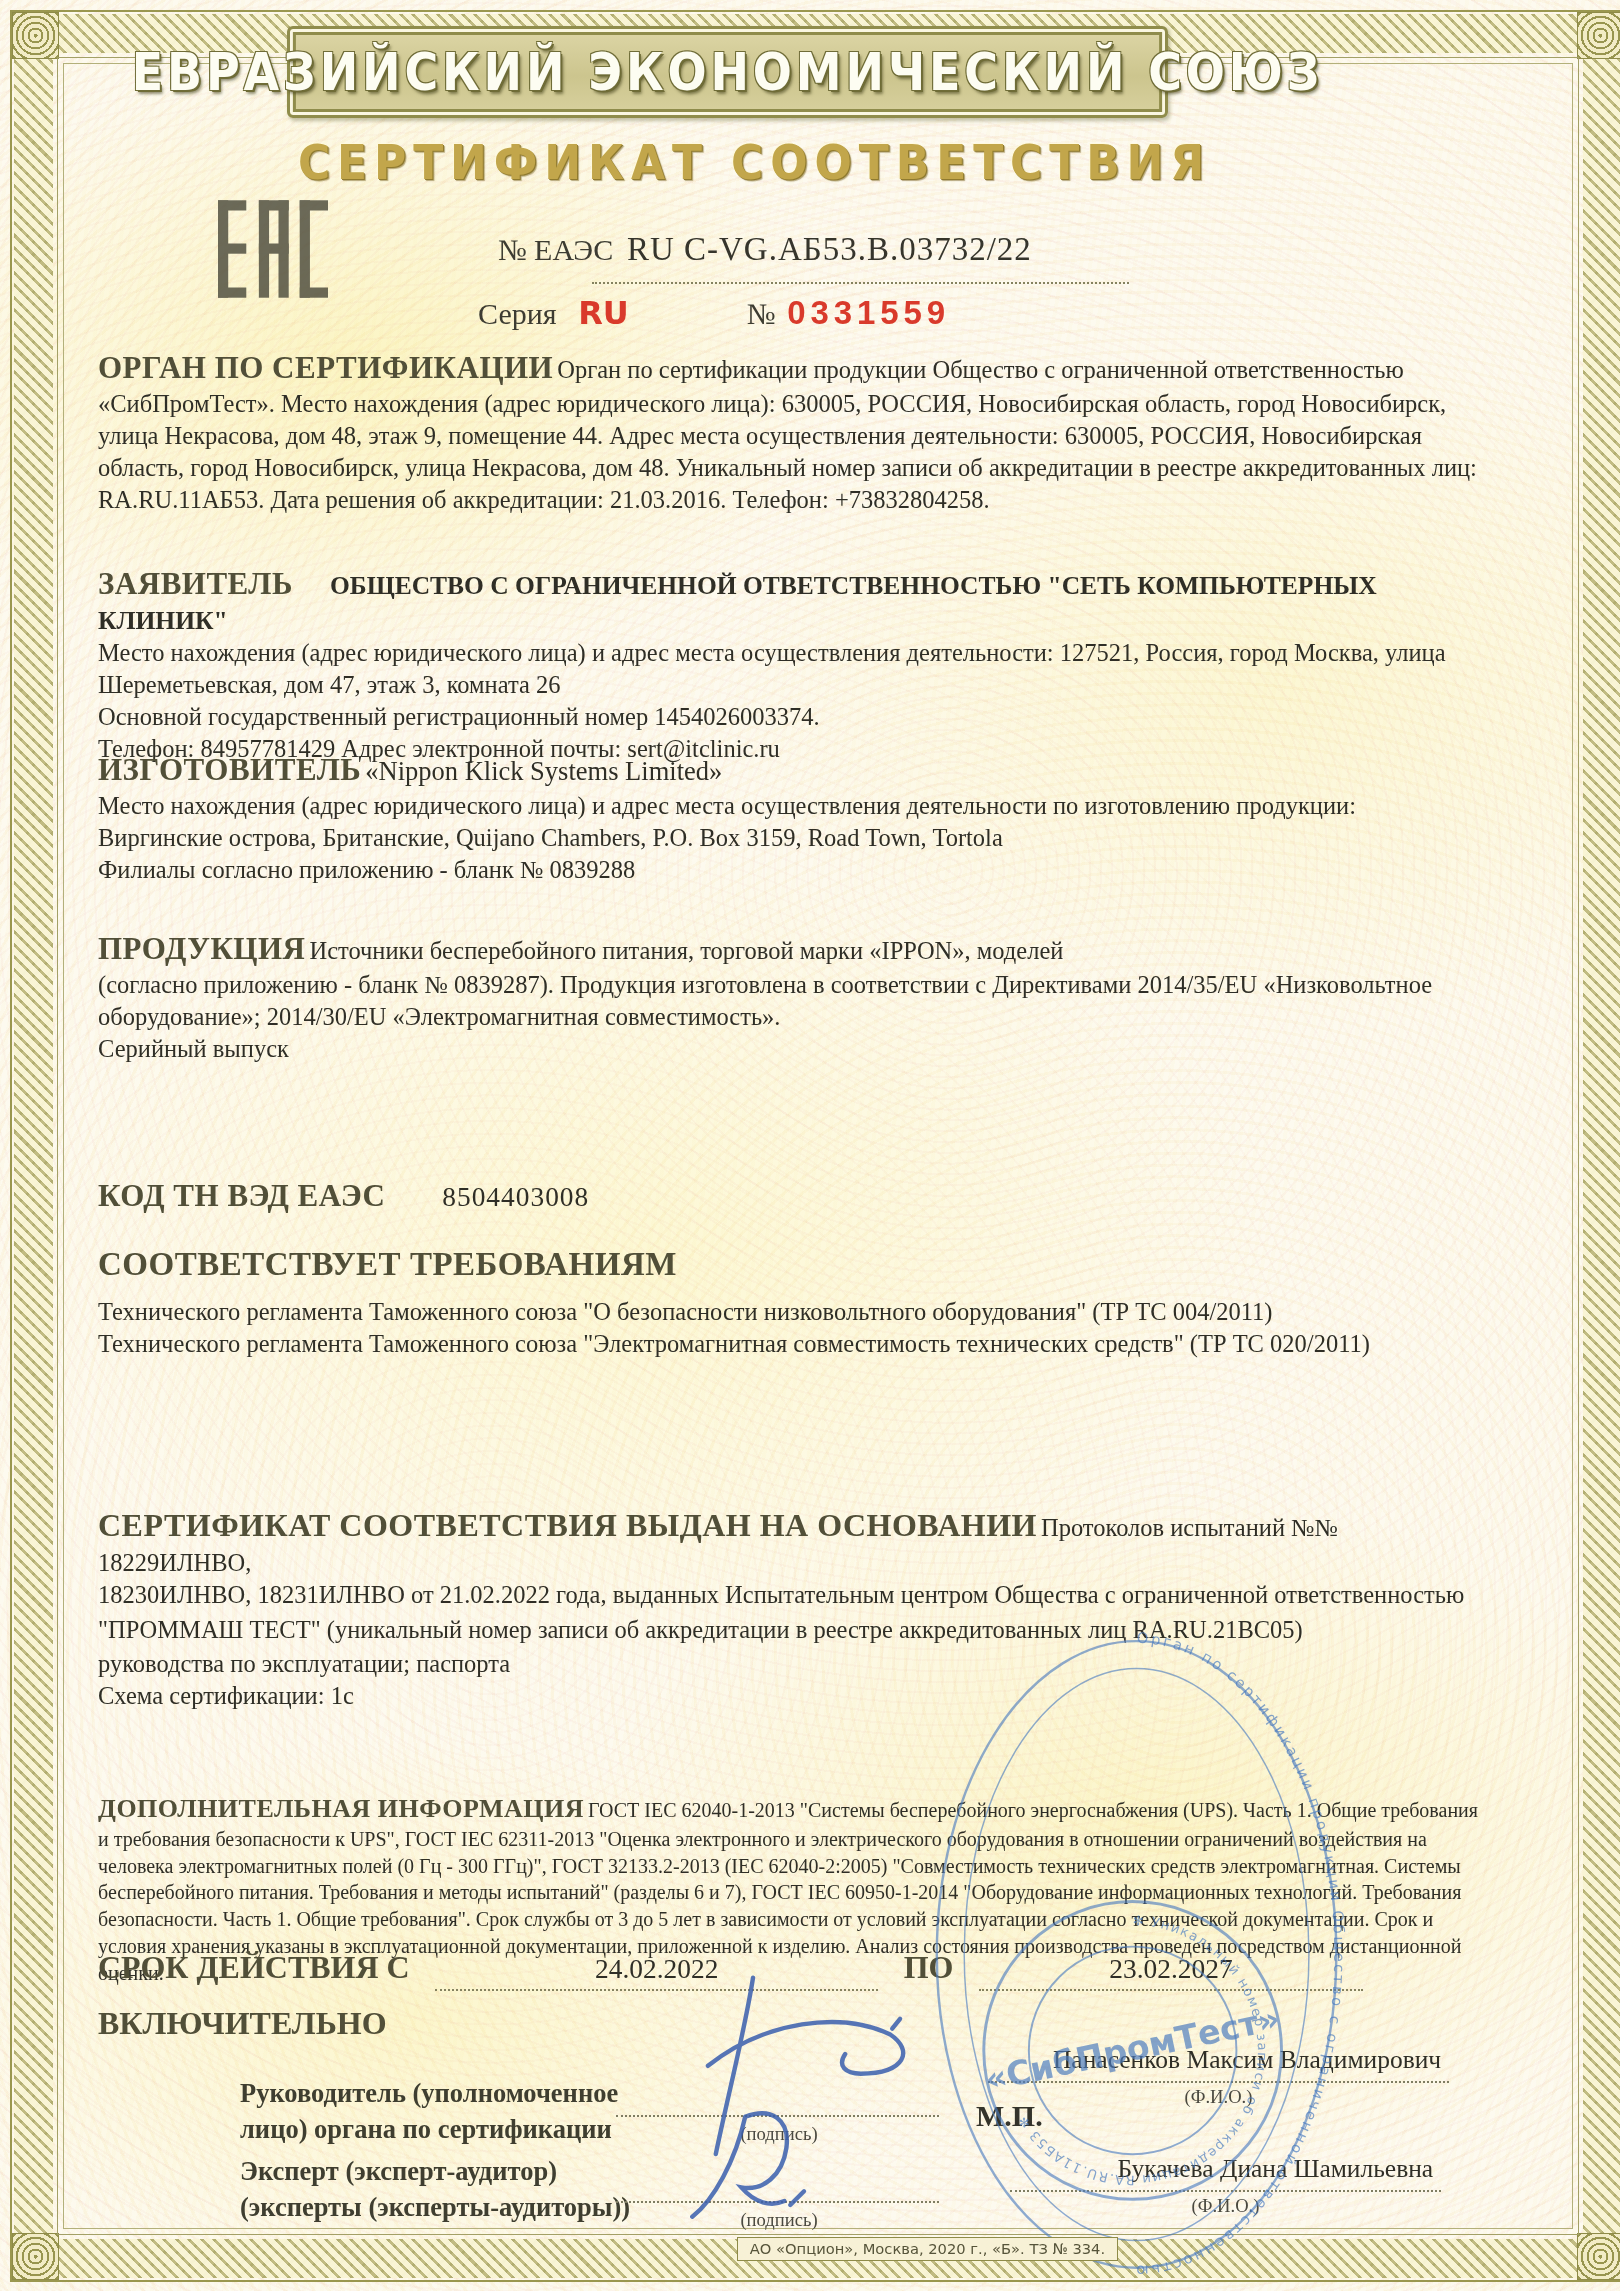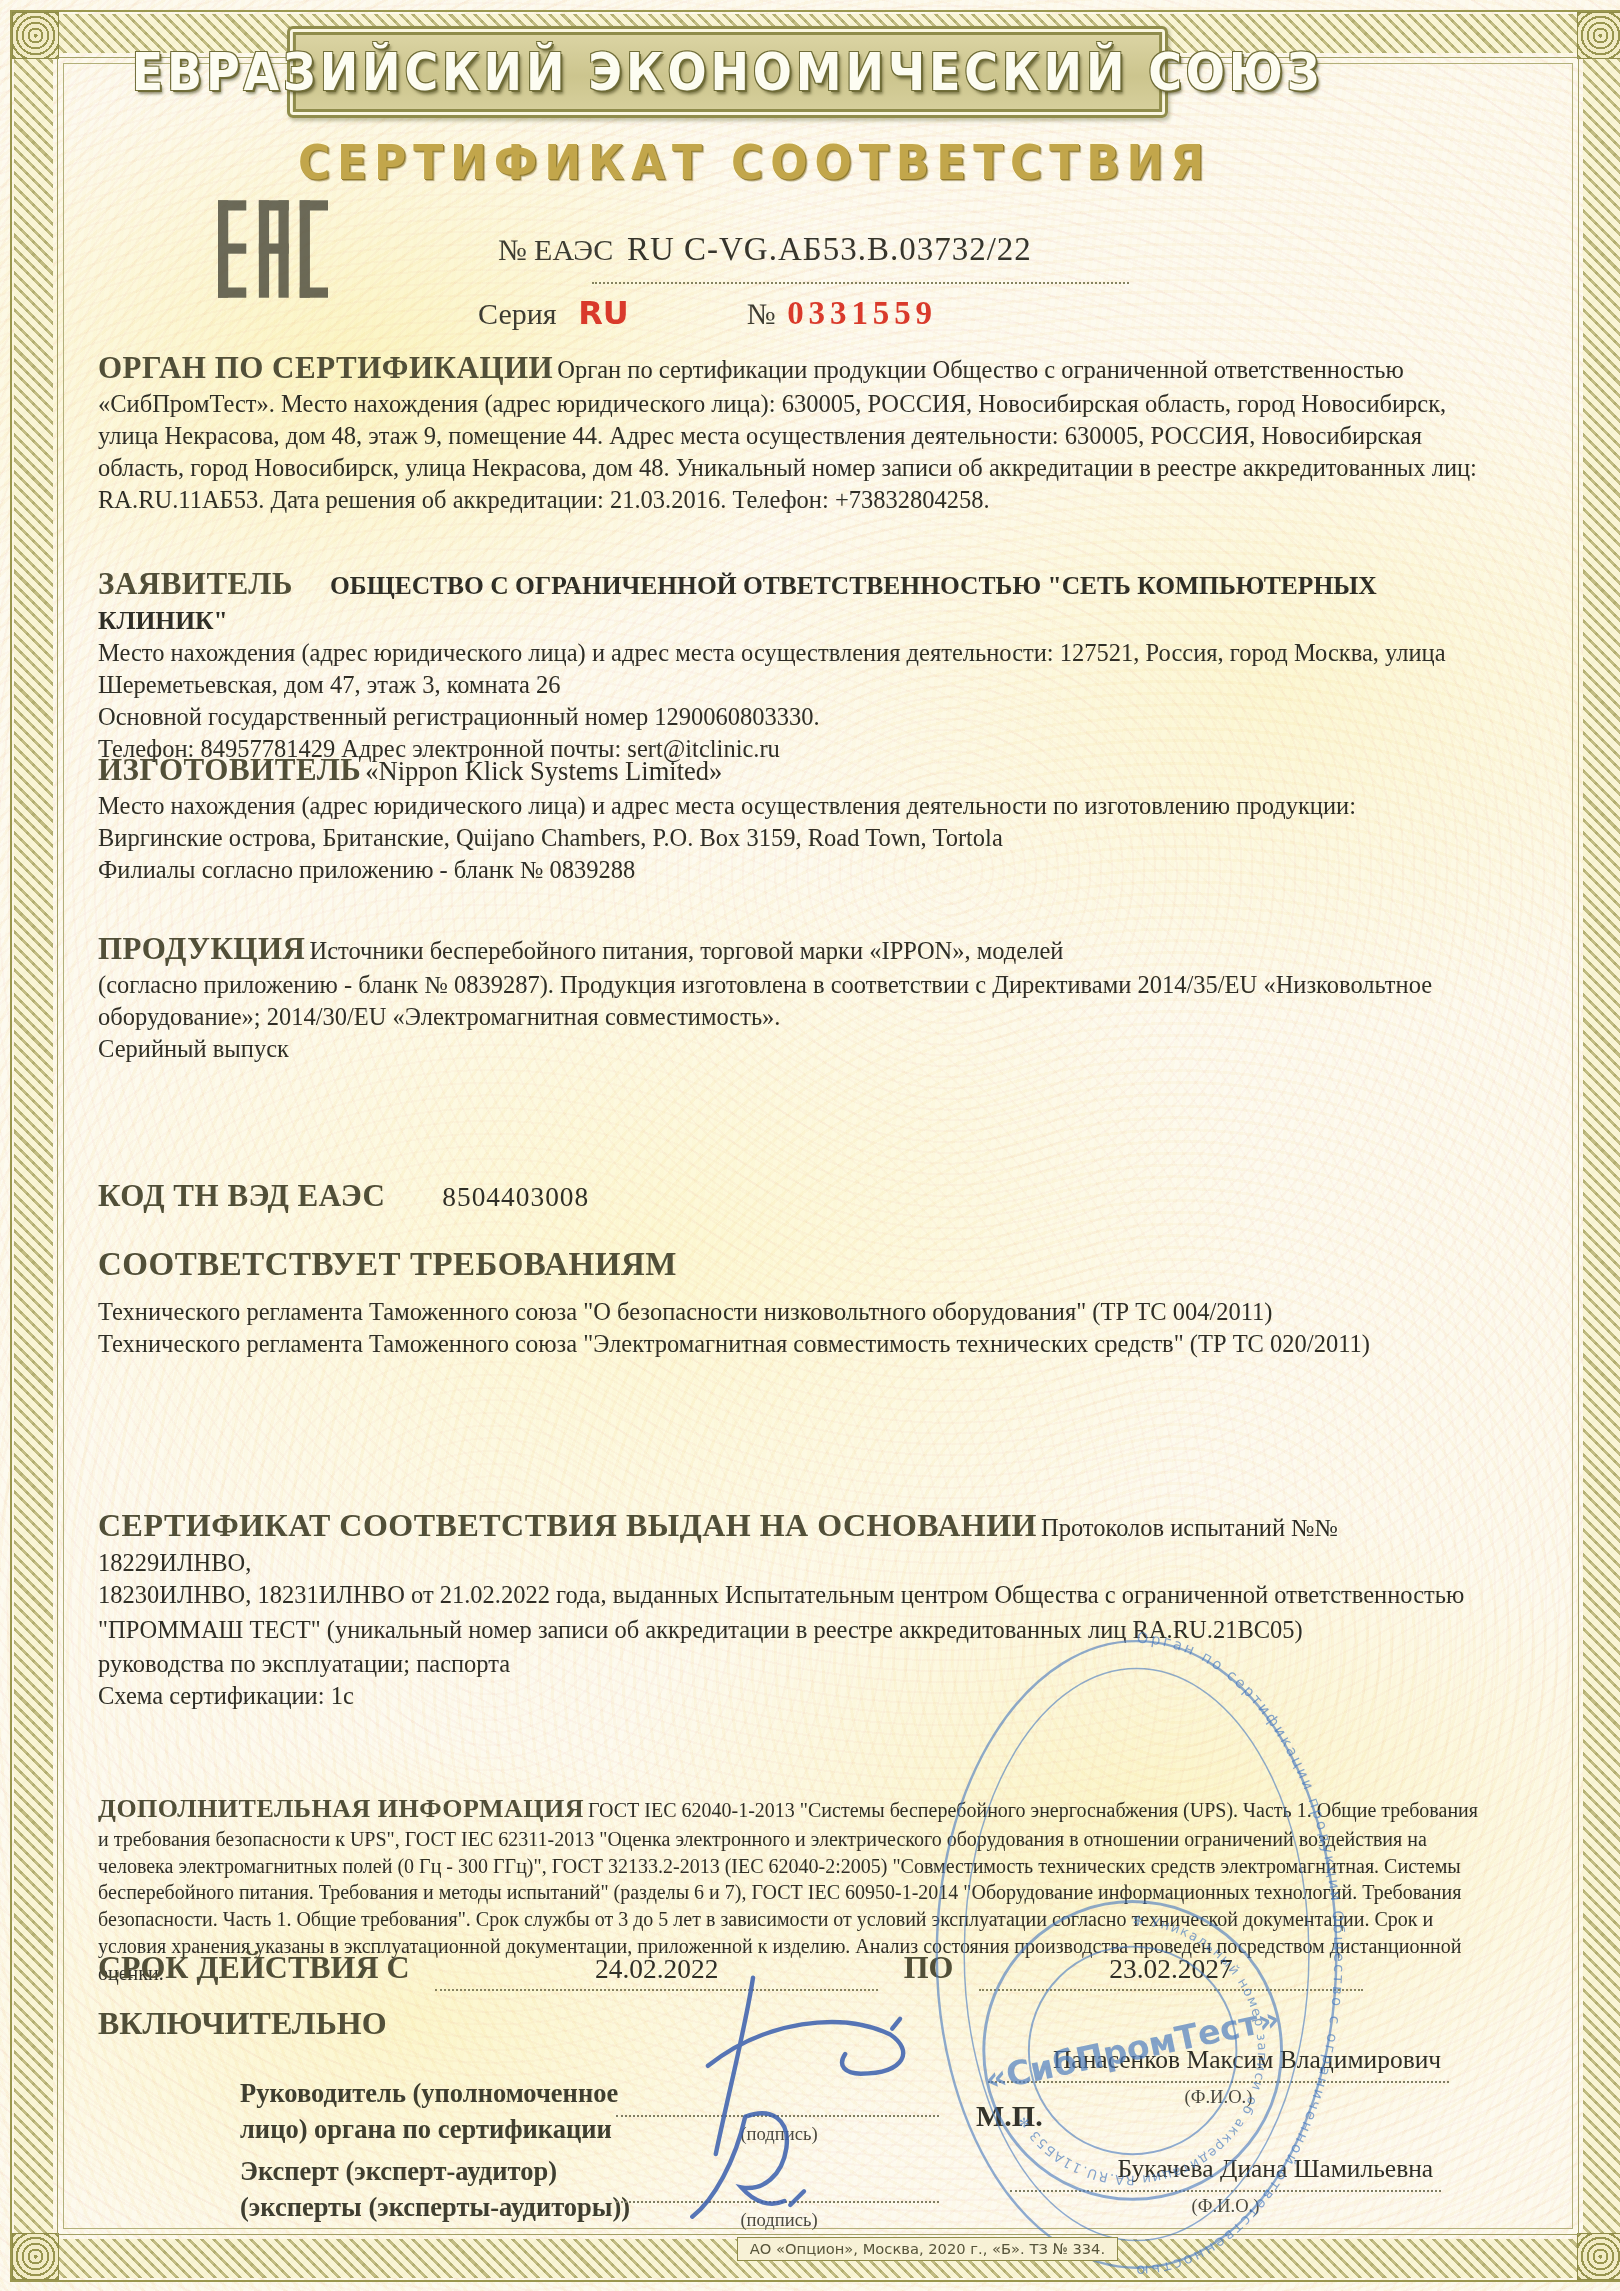--- a/index.html
+++ b/index.html
@@ -58,21 +58,21 @@
 
   
   .num-row{position:absolute;left:498px;top:231px;white-space:nowrap;}
   .num-label{font-size:30px;color:#3d3c32;}
   .num-value{font-size:33px;color:#36352c;margin-left:13.7px;letter-spacing:1px;}
   .num-underline{position:absolute;left:592px;top:282px;width:537px;border-top:2px dotted #85825f;}
   .series-row{position:absolute;left:478px;top:294px;white-space:nowrap;}
   .series-label{font-size:30px;color:#3d3c32;}
   .series-value{font-family:"DejaVu Sans",sans-serif;font-weight:bold;font-size:32px;color:#d93a2b;margin-left:21.6px;}
   .blank-no-label{font-size:30px;color:#3d3c32;margin-left:118px;}
-  .blank-no-value{font-family:Liberation Serif, serif;font-weight:bold;font-size:33px;color:#d93a2b;letter-spacing:4.9px;margin-left:11.8px;}
+  .blank-no-value{font-family:Liberation Sans, sans-serif;font-weight:bold;font-size:33px;color:#d93a2b;letter-spacing:4.9px;margin-left:11.8px;}
 
   
   .sec{position:absolute;left:98px;width:1384px;}
   .sec-h{font-weight:bold;font-size:31px;color:#514f38;letter-spacing:0.5px;}
   .body-t{font-size:24.5px;color:#2f2e26;}
   .sec p{margin:0;line-height:1.30;}
   .app-name{font-weight:bold;font-size:25.5px;color:#2f2e26;margin-left:33px;}
   .line{margin-top:2px;}
   .small-t{font-size:20px;line-height:1.34;color:#2f2e26;}
   .code-val{font-size:27.4px;margin-left:57px;letter-spacing:1px;}
@@ -150,21 +150,21 @@
 
   <div class="sec" style="top:348px;">
     <p><span class="sec-h">ОРГАН ПО СЕРТИФИКАЦИИ</span>
        <span class="body-t">Орган по сертификации продукции Общество с ограниченной ответственностью «СибПромТест». Место нахождения (адрес юридического лица): 630005, РОССИЯ, Новосибирская область, город Новосибирск, улица Некрасова, дом 48, этаж 9, помещение 44. Адрес места осуществления деятельности: 630005, РОССИЯ, Новосибирская область, город Новосибирск, улица Некрасова, дом 48. Уникальный номер записи об аккредитации в реестре аккредитованных лиц: RA.RU.11АБ53. Дата решения об аккредитации: 21.03.2016. Телефон: +73832804258.</span></p>
   </div>
 
   <div class="sec" style="top:564px;">
     <p><span class="sec-h">ЗАЯВИТЕЛЬ</span>
        <span class="app-name">ОБЩЕСТВО С ОГРАНИЧЕННОЙ ОТВЕТСТВЕННОСТЬЮ "СЕТЬ КОМПЬЮТЕРНЫХ КЛИНИК"</span></p>
     <p class="line body-t">Место нахождения (адрес юридического лица) и адрес места осуществления деятельности: 127521, Россия, город Москва, улица Шереметьевская, дом 47, этаж 3, комната 26</p>
-    <p class="line body-t">Основной государственный регистрационный номер 1290060803330.</p>
+    <p class="line body-t">Основной государственный регистрационный номер 1454026003374.</p>
     <p class="line body-t">Телефон: 84957781429 Адрес электронной почты: sert@itclinic.ru</p>
   </div>
 
   <div class="sec" style="top:750px;">
     <p><span class="sec-h">ИЗГОТОВИТЕЛЬ</span>
        <span class="body-t" style="font-size:26.5px;">«Nippon Klick Systems Limited»</span></p>
     <p class="line body-t">Место нахождения (адрес юридического лица) и адрес места осуществления деятельности по изготовлению продукции: Виргинские острова, Британские, Quijano Chambers, P.O. Box 3159, Road Town, Tortola</p>
     <p class="line body-t">Филиалы согласно приложению - бланк № 0839288</p>
   </div>
 

